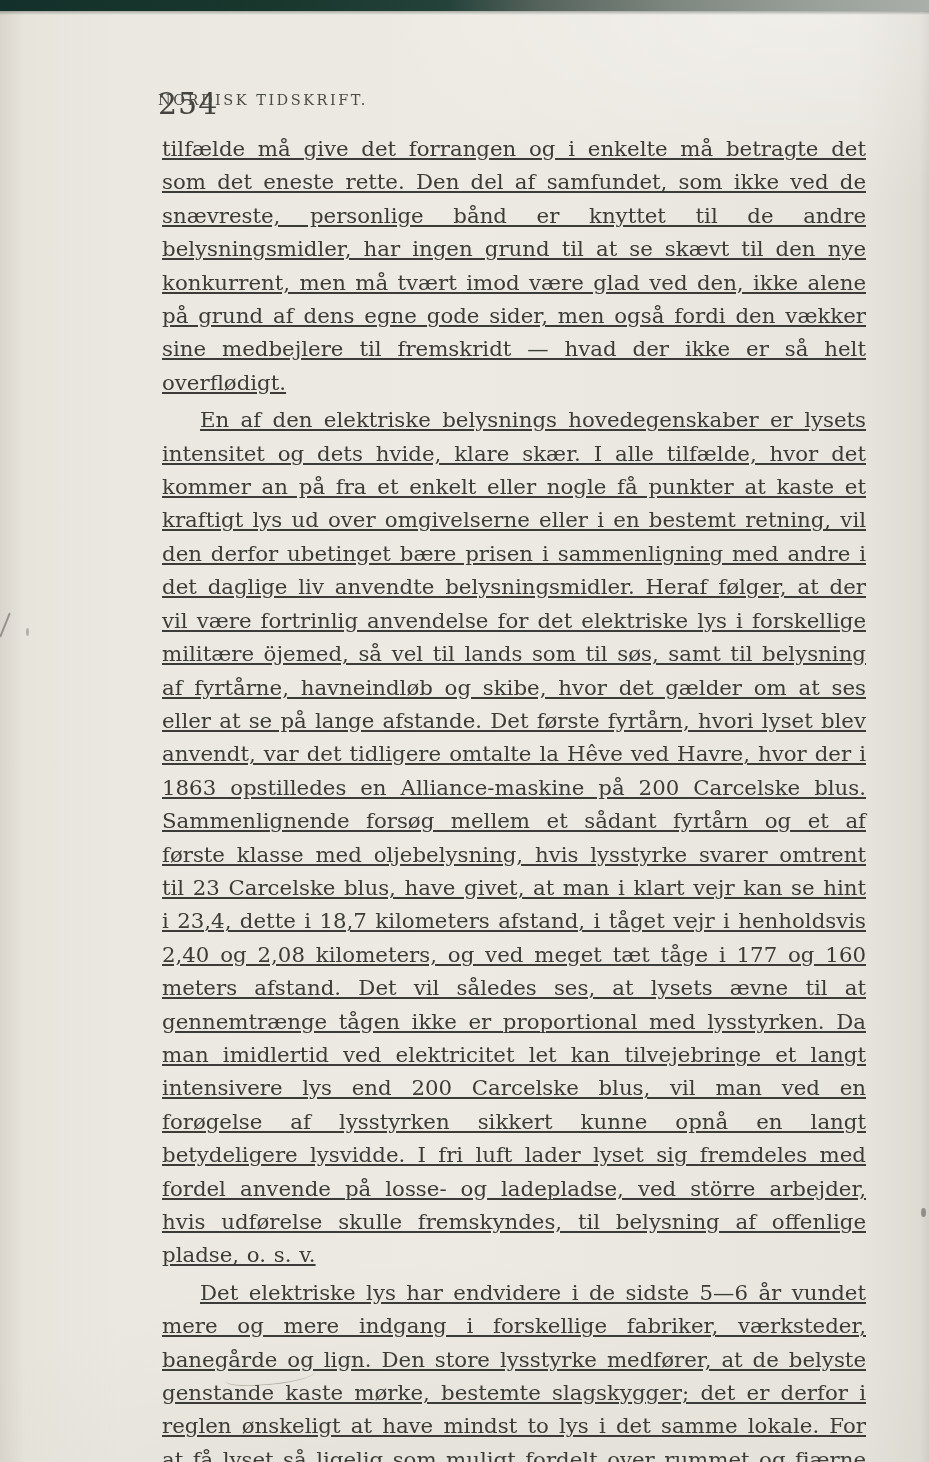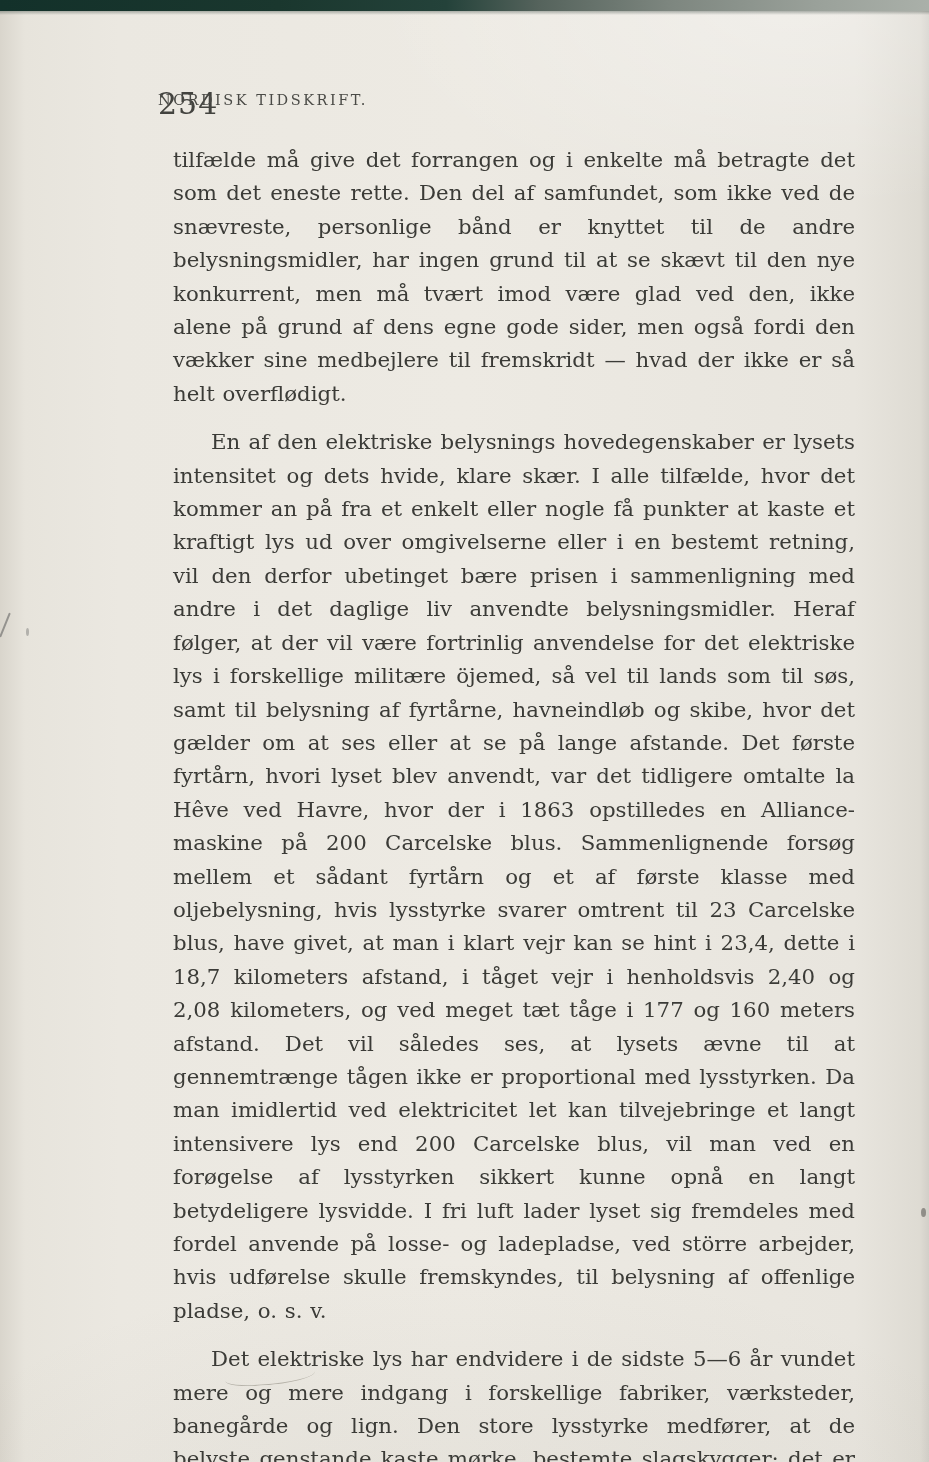--- a/index.html
+++ b/index.html
@@ -68,22 +68,23 @@
     top: 128px;
     left: 158px;
     width: 712px;
     font-size: 21.3px;
     line-height: 33.4px;
     text-align: justify;
     color: #3b3b37;
     word-spacing: 1px;
   }
   .para {
-    margin: 15px;
+    margin: 4px;
     padding: 0;
+    text-decoration: underline;
   }
   .para.indent {
     text-indent: 38px;
   }
   
   .margin-pencil-mark {
     position: absolute;
     left: 4px;
     top: 612px;
     width: 2px;

